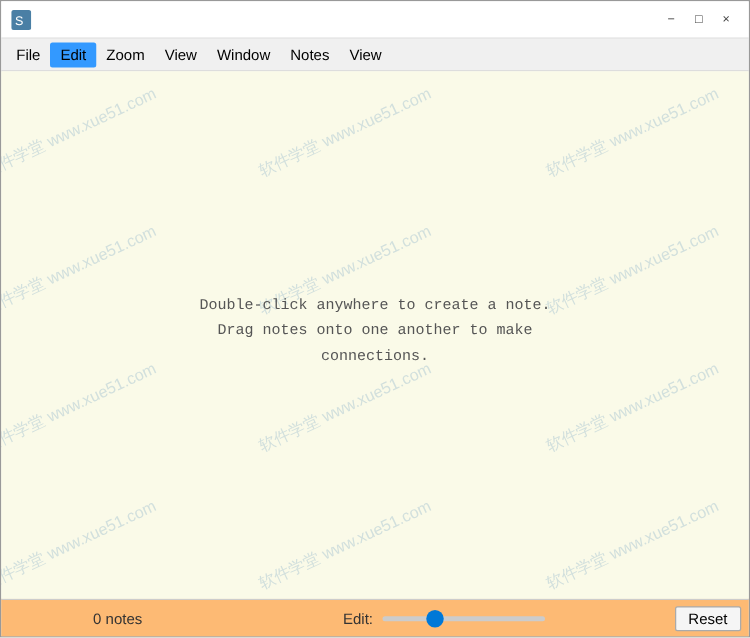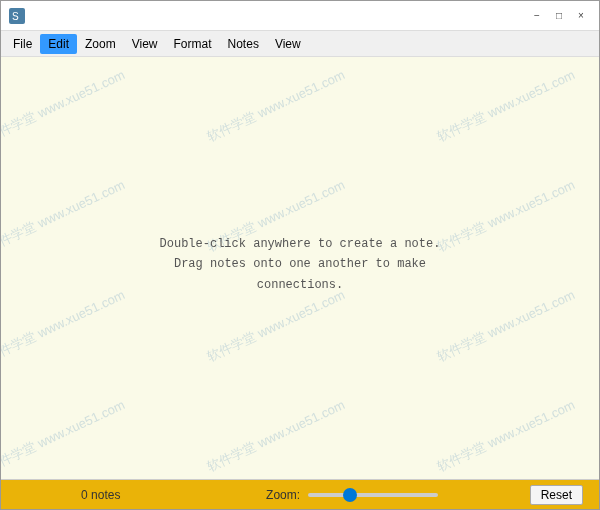--- a/index.html
+++ b/index.html
@@ -118,25 +118,25 @@
       text-align: center;
       font-size: 12px;
       color: #555;
       line-height: 1.7;
       font-family: 'Courier New', monospace;
     }
 
     
     .status-bar {
       height: 30px;
-      background: #eab308;
+      background: #fdba74;
       border-top: 1px solid #ccc;
       display: flex;
       align-items: center;
-      padding: 0 16px;
+      padding: 0 6px;
       flex-shrink: 0;
       gap: 0;
     }
     .status-notes {
       flex: 1;
       text-align: center;
       font-size: 12px;
       color: #333;
     }
     .status-zoom-section {
@@ -198,21 +198,21 @@
       <button class="title-btn">□</button>
       <button class="title-btn close">×</button>
     </div>
   </div>
 
   <div class="menu-bar">
   <div class="menu-item">File</div>
       <div class="menu-item active">Edit</div>
       <div class="menu-item">Zoom</div>
       <div class="menu-item">View</div>
-      <div class="menu-item">Format</div>
+      <div class="menu-item">Window</div>
       <div class="menu-item">Notes</div>
       <div class="menu-item">View</div>
     </div>
 
   <div class="canvas-area">
 
     <div class="watermarks">
 
       <div class="watermark" style="top: 40px; left: -20px;">软件学堂 www.xue51.com</div>
       <div class="watermark" style="top: 40px; left: 200px;">软件学堂 www.xue51.com</div>
@@ -233,19 +233,19 @@
 
     <div class="hint-text">
       <div>Double-click anywhere to create a note.</div>
       <div>Drag notes onto one another to make connections.</div>
     </div>
   </div>
 
   <div class="status-bar">
     <div class="status-notes">0 notes</div>
     <div class="status-zoom-section">
-      <span class="zoom-label">Zoom:</span>
+      <span class="zoom-label">Edit:</span>
       <input type="range" class="zoom-slider" min="0" max="100" value="30" style="">
     </div>
     <button class="reset-btn">Reset</button>
   </div>
 
 </div>
 
 </body></html>

